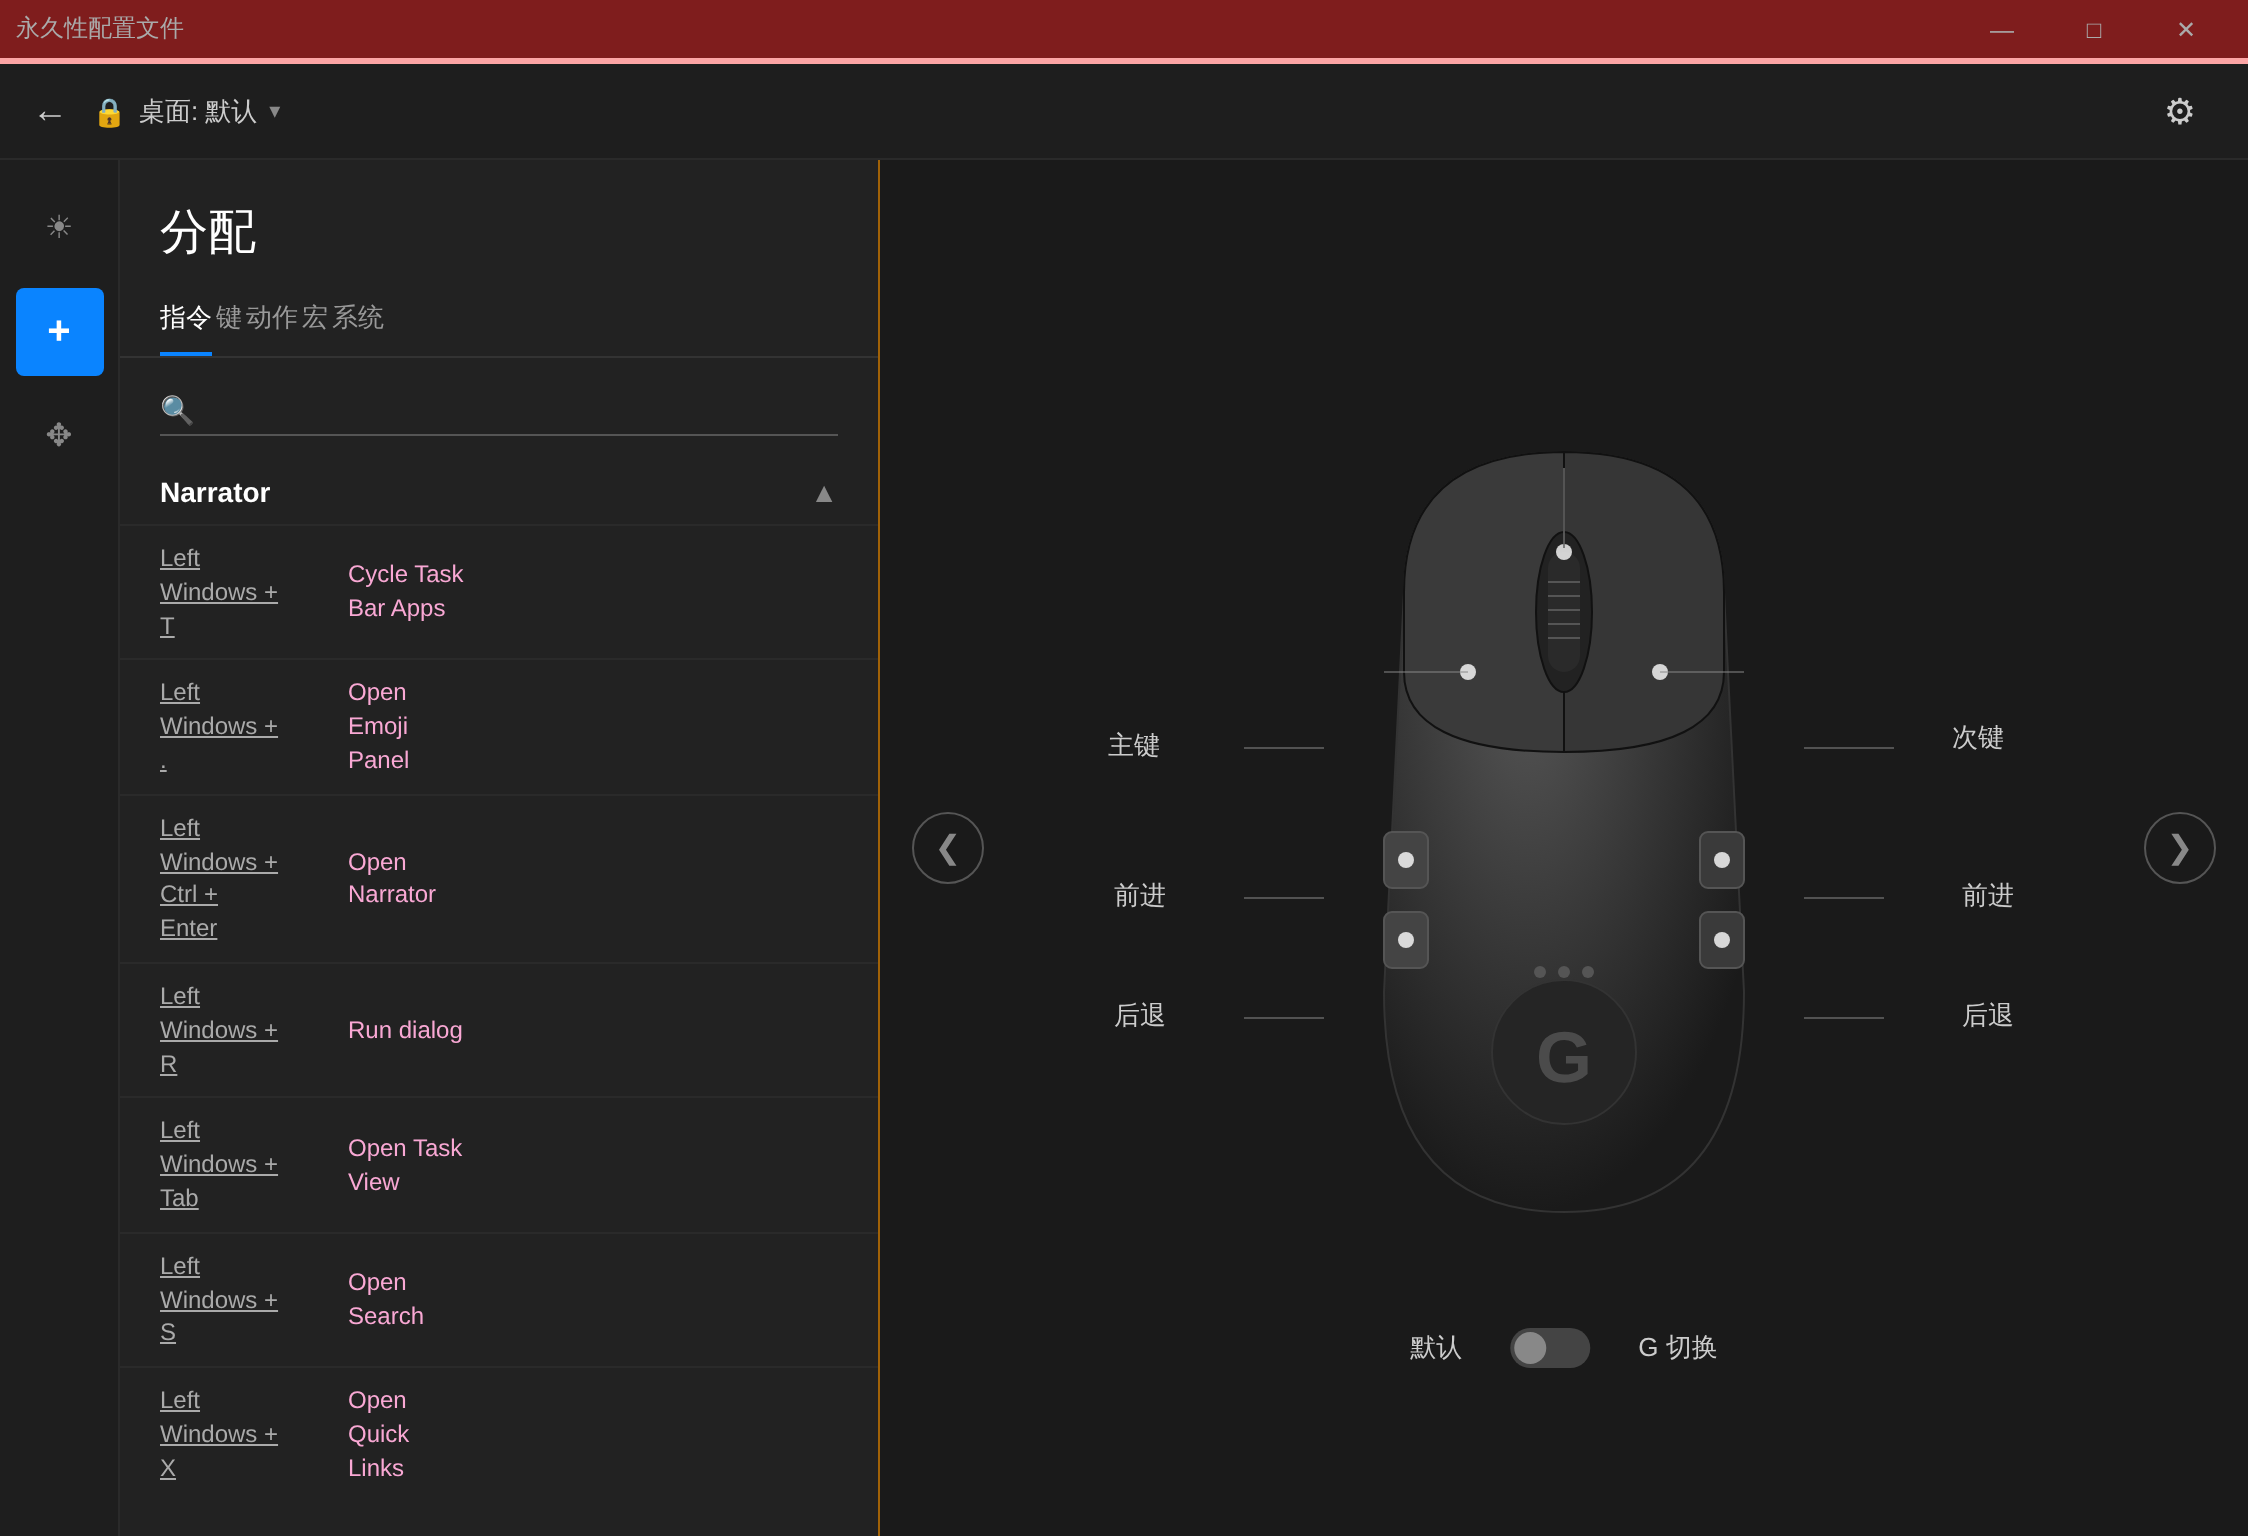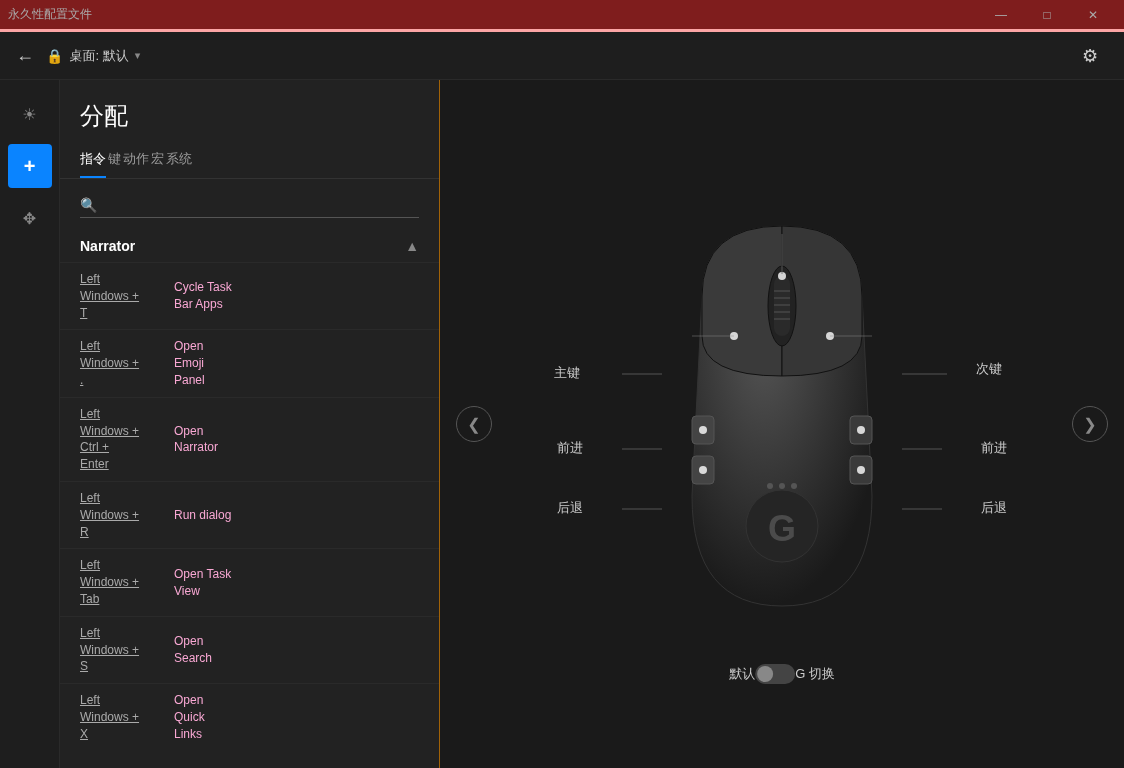--- a/index.html
+++ b/index.html
@@ -243,21 +243,21 @@
       white-space: nowrap;
     }
     
     .bottom-controls {
       position: absolute;
       bottom: 30px;
       left: 50%;
       transform: translateX(-50%);
       display: flex;
       align-items: center;
-      gap: 0;
+      gap: 24px;
     }
     .toggle-label { font-size: 13px; color: #ccc; }
     .toggle-switch {
       width: 40px;
       height: 20px;
       background: #444;
       border-radius: 10px;
       position: relative;
       cursor: pointer;
     }

